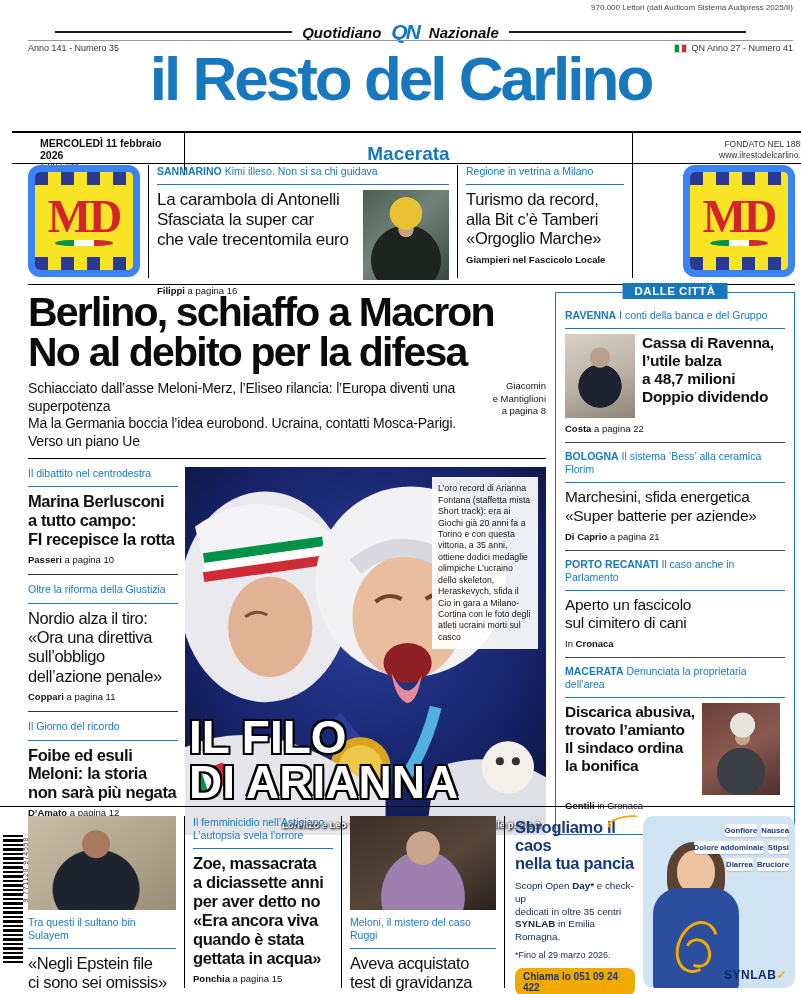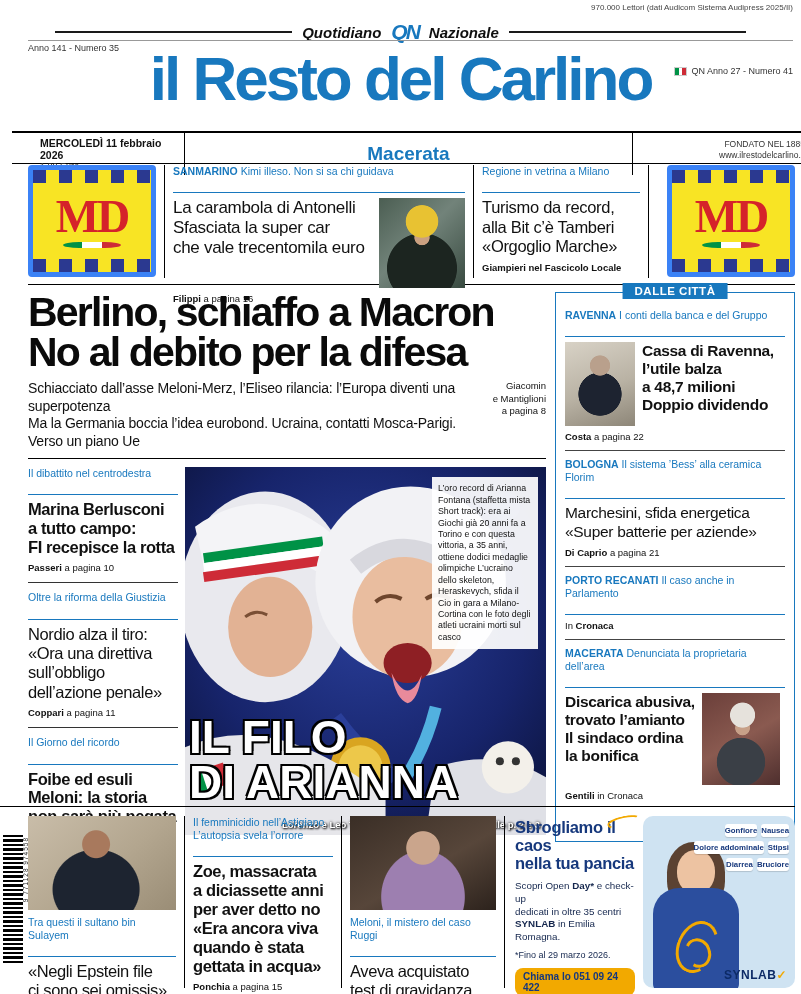--- a/index.html
+++ b/index.html
@@ -6,44 +6,44 @@
   body { background:#e8e8e8; font-family:"Liberation Sans", sans-serif; }
   .page { position:relative; width:801px; height:994px; margin:0 auto; background:#fff; color:#111; overflow:hidden; }
 
   
   .readers { position:absolute; top:3px; right:8px; font-size:8px; color:#444; }
   .brandrow { position:absolute; top:20px; left:55px; right:55px; display:flex; align-items:center; gap:10px; }
   .brandrow .rule { flex:1; height:2px; background:#1a1a1a; }
   .brandrow .q { font-size:15px; font-weight:700; font-style:italic; color:#0f0f0f; }
   .brandrow .qn { font-size:21px; font-weight:900; font-style:italic; color:#1878be; letter-spacing:-2px; }
   .annorow { position:absolute; top:40px; left:28px; right:8px; display:flex; justify-content:space-between; font-size:9px; color:#333; border-top:1px solid #999; padding-top:2px; }
-  .annorow .right { display:flex; align-items:center; gap:4px;margin-top:23px; }
+  .annorow .right { display:flex; align-items:center; gap:4px; }
   .flag { display:inline-block; width:13px; height:9px; background:linear-gradient(90deg,#009246 33.3%,#fff 33.3% 66.6%,#ce2b37 66.6%); border:0.5px solid #ccc; }
   .masthead { position:absolute; top:48px; left:0; width:100%; text-align:center; font-size:62px; font-weight:800; letter-spacing:-3px; color:#1878be; line-height:1; }
 
   
   .datebar { position:absolute; top:131px; left:12px; width:100%; height:33px; border-top:2px solid #000; border-bottom:1px solid #000; display:grid; grid-template-columns:172px 1fr 180px; }
   .datebar .cell { padding:4px 8px; }
   .datebar .c-left { padding-left:28px; }
   .datebar .date { font-size:10.5px; font-weight:800; }
   .datebar .price { font-size:9px; color:#333; }
   .datebar .c-center { border-left:1px solid #000; border-right:1px solid #000; display:flex; align-items:center; justify-content:center; font-size:19px; font-weight:800; color:#1878be; }
   .datebar .c-right { text-align:right; font-size:8.5px; color:#333; padding-top:6px; line-height:1.3; }
 
   
   .toprow { position:absolute; top:165px; left:28px; right:6px; height:120px; display:flex; border-bottom:1px solid #000; padding-bottom:6px; }
   .vr { width:1px; background:#000; align-self:stretch; margin:0 8px; }
 
-  .md-logo { width:128px; height:112px; background:#f8e424; border:5px solid #3b82f6; border-radius:4px; position:relative; overflow:hidden; flex:0 0 auto; }
+  .md-logo { width:112px; height:112px; background:#f8e424; border:7px solid #3b82f6; border-radius:12px; position:relative; overflow:hidden; flex:0 0 auto; }
   .md-stripes { position:absolute; left:0; width:100%; height:13px; background:repeating-linear-gradient(90deg,#2b3990 0 13px,#f8e424 13px 26px); }
   .md-stripes.top { top:0; } .md-stripes.bottom { bottom:0; }
   .md-text { position:absolute; top:50%; left:50%; transform:translate(-50%,-58%); font-family:"Liberation Serif", serif; font-weight:900; font-size:46px; color:#d5232a; letter-spacing:-2px; }
   .md-flag { position:absolute; left:50%; transform:translateX(-50%); bottom:24px; width:58px; height:6px; border-radius:50% / 90%; background:linear-gradient(90deg,#009246 33.3%,#fff 33.3% 66.6%,#ce2b37 66.6%); }
 
-  .kicker { font-size:10.5px; color:#1878be; border-bottom:1px solid #1878be; padding-bottom:14px; margin-bottom:5px; line-height:1.25; }
+  .kicker { font-size:10.5px; color:#1878be; border-bottom:1px solid #1878be; padding-bottom:6px; margin-bottom:5px; line-height:1.25; }
   .kicker .city { font-weight:800; }
   .pre { white-space:pre-line; }
   .byline { font-size:9.5px; color:#111; margin-top:5px; }
   .byline .b { font-weight:800; }
 
   .story-sanmarino { flex:0 0 292px; }
   .sm-body { display:flex; gap:6px; }
   .sm-heads { flex:1; font-size:17px; font-weight:400; line-height:1.18; letter-spacing:-0.3px; }
   .photo { flex:0 0 auto; }
   .ph-antonelli { width:86px; height:90px; background:
@@ -325,20 +325,22 @@
       <article class="cstory">
         <div class="kicker"><span class="city">BOLOGNA</span> <span>Il sistema ’Bess’ alla ceramica Florim</span></div>
         <div class="chead-l pre">Marchesini, sfida energetica
 «Super batterie per aziende»</div>
         <div class="byline"><span class="b">Di Caprio</span> <span>a pagina 21</span></div>
       </article>
       <hr class="c-hr">
 
       <article class="cstory">
         <div class="kicker"><span class="city">PORTO RECANATI</span> <span>Il caso anche in Parlamento</span></div>
+        <div class="chead-l pre">Aperto un fascicolo
+sul cimitero di cani</div>
         <div class="byline"><span>In</span> <span class="b">Cronaca</span></div>
       </article>
       <hr class="c-hr">
 
       <article class="cstory">
         <div class="kicker"><span class="city">MACERATA</span> <span>Denunciata la proprietaria dell’area</span></div>
         <div class="mc-body">
           <div class="chead-b pre">Discarica abusiva,
 trovato l’amianto
 Il sindaco ordina

